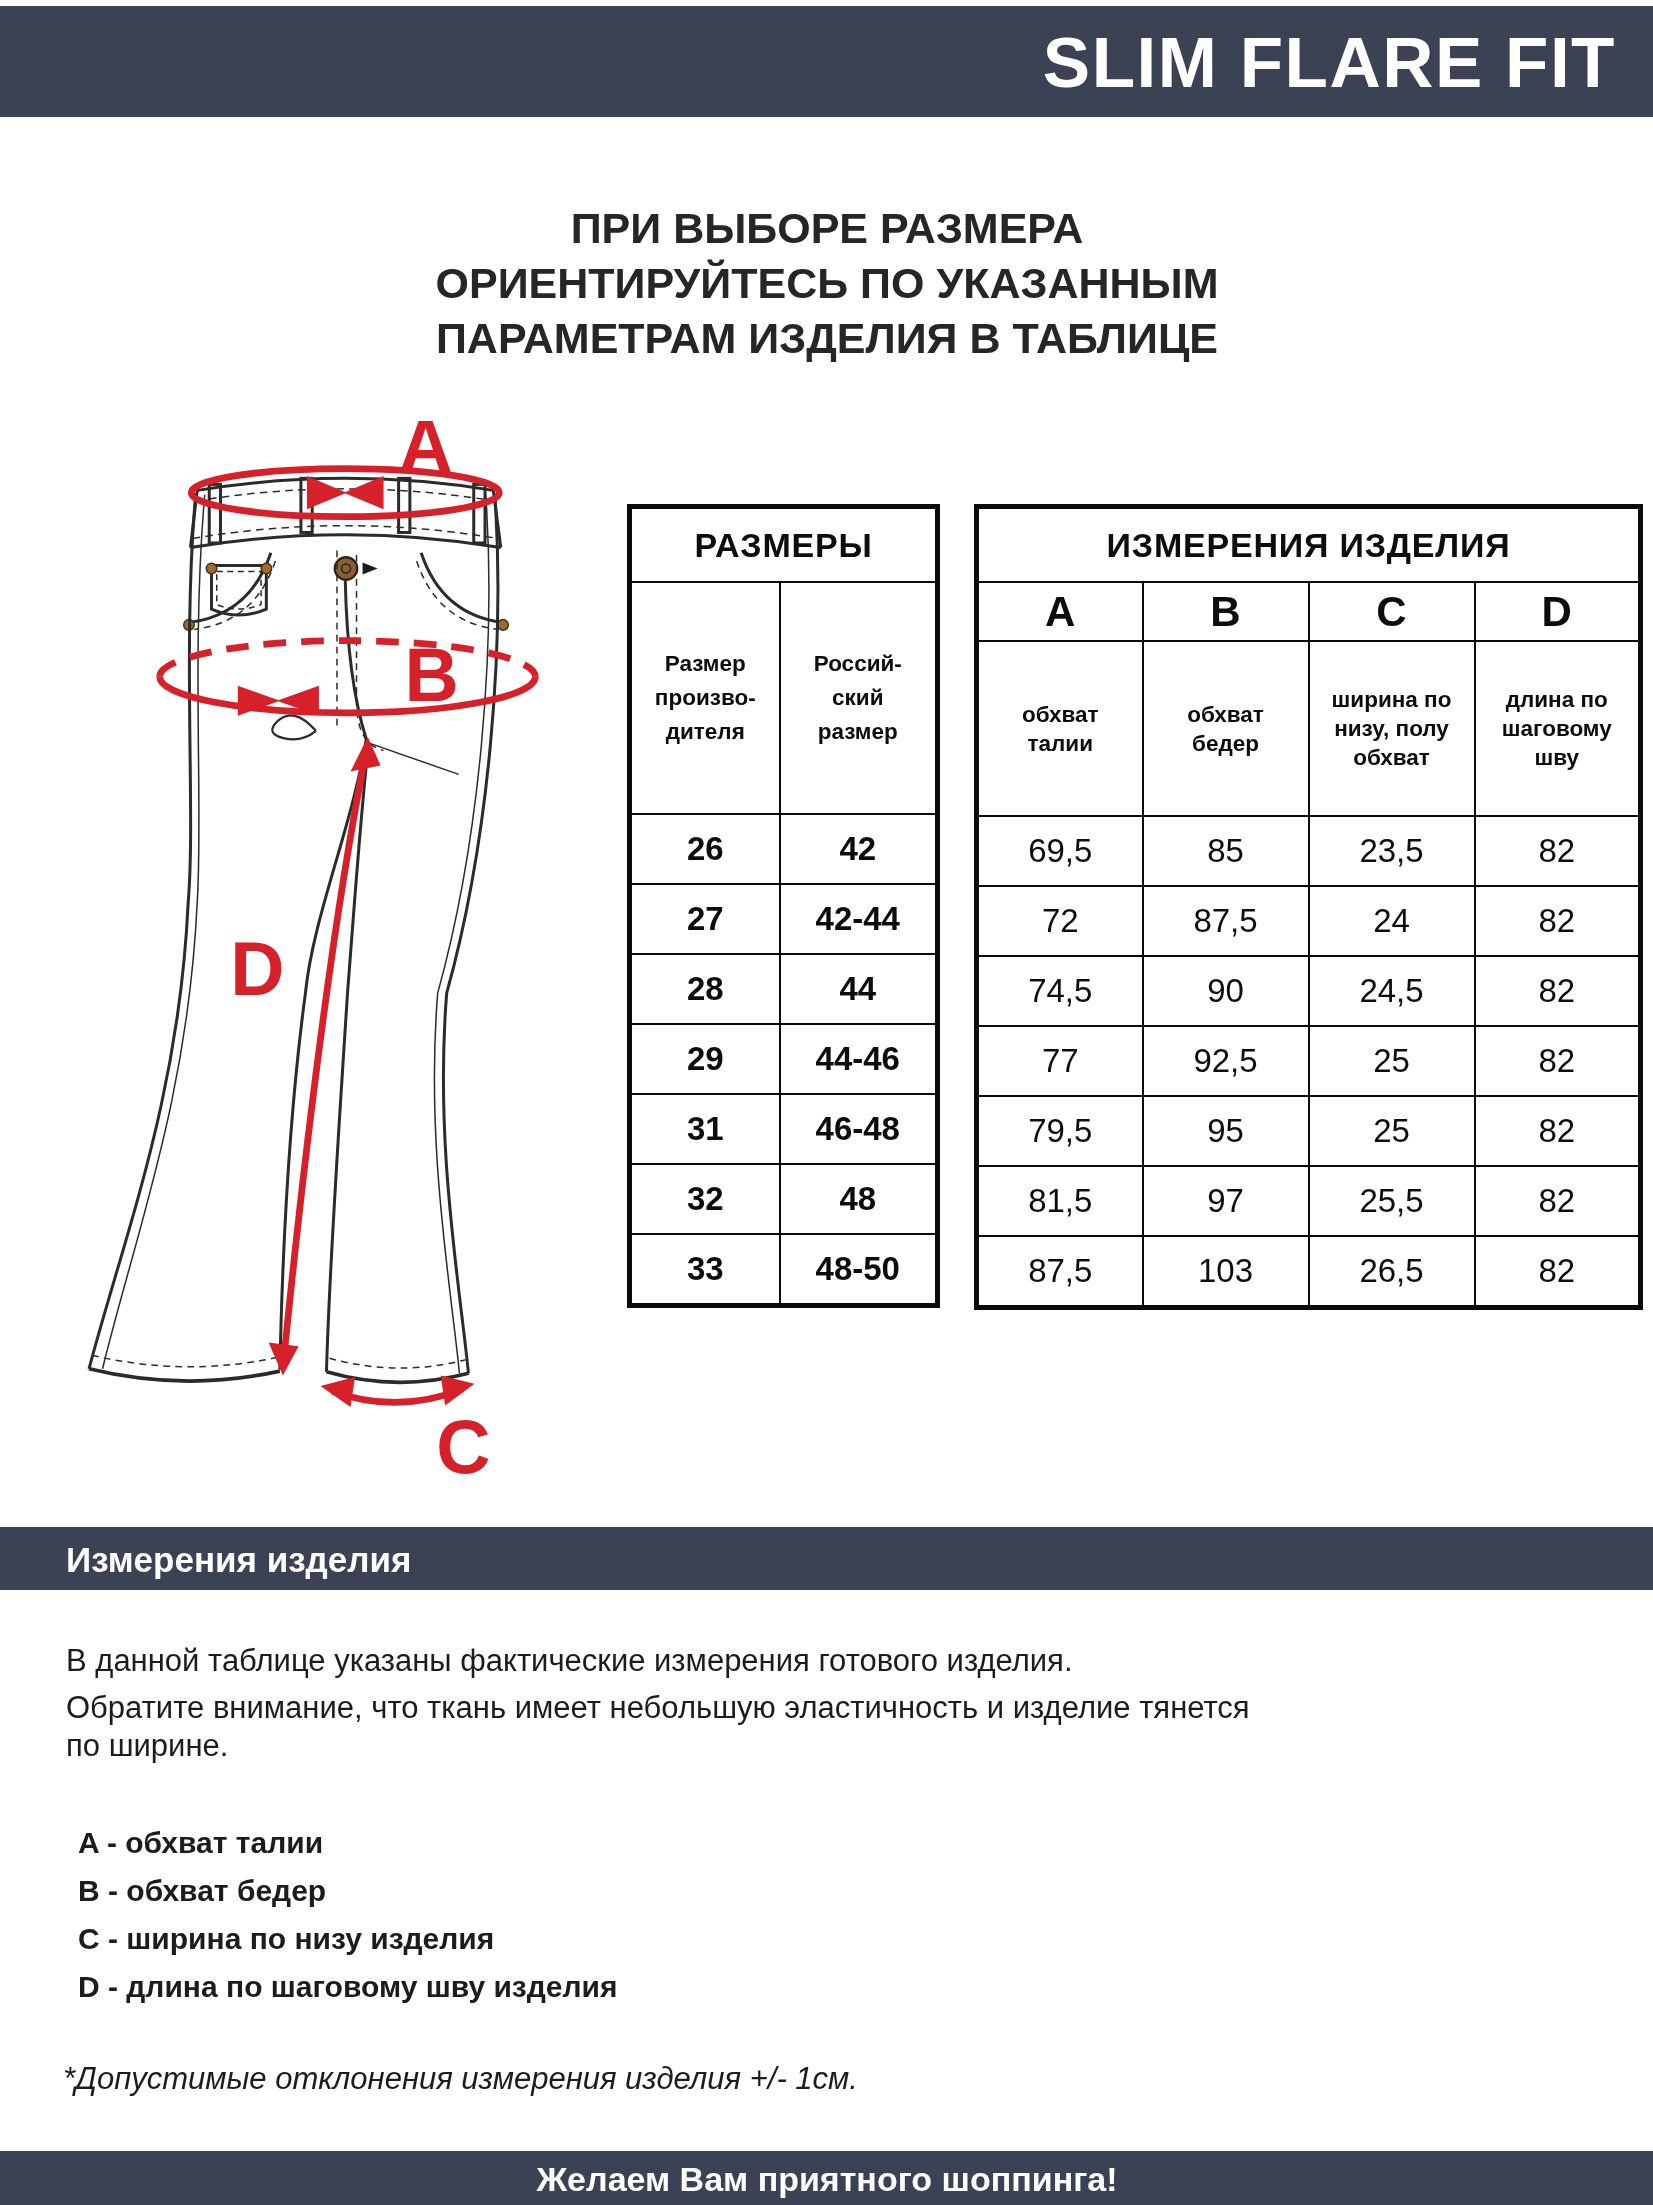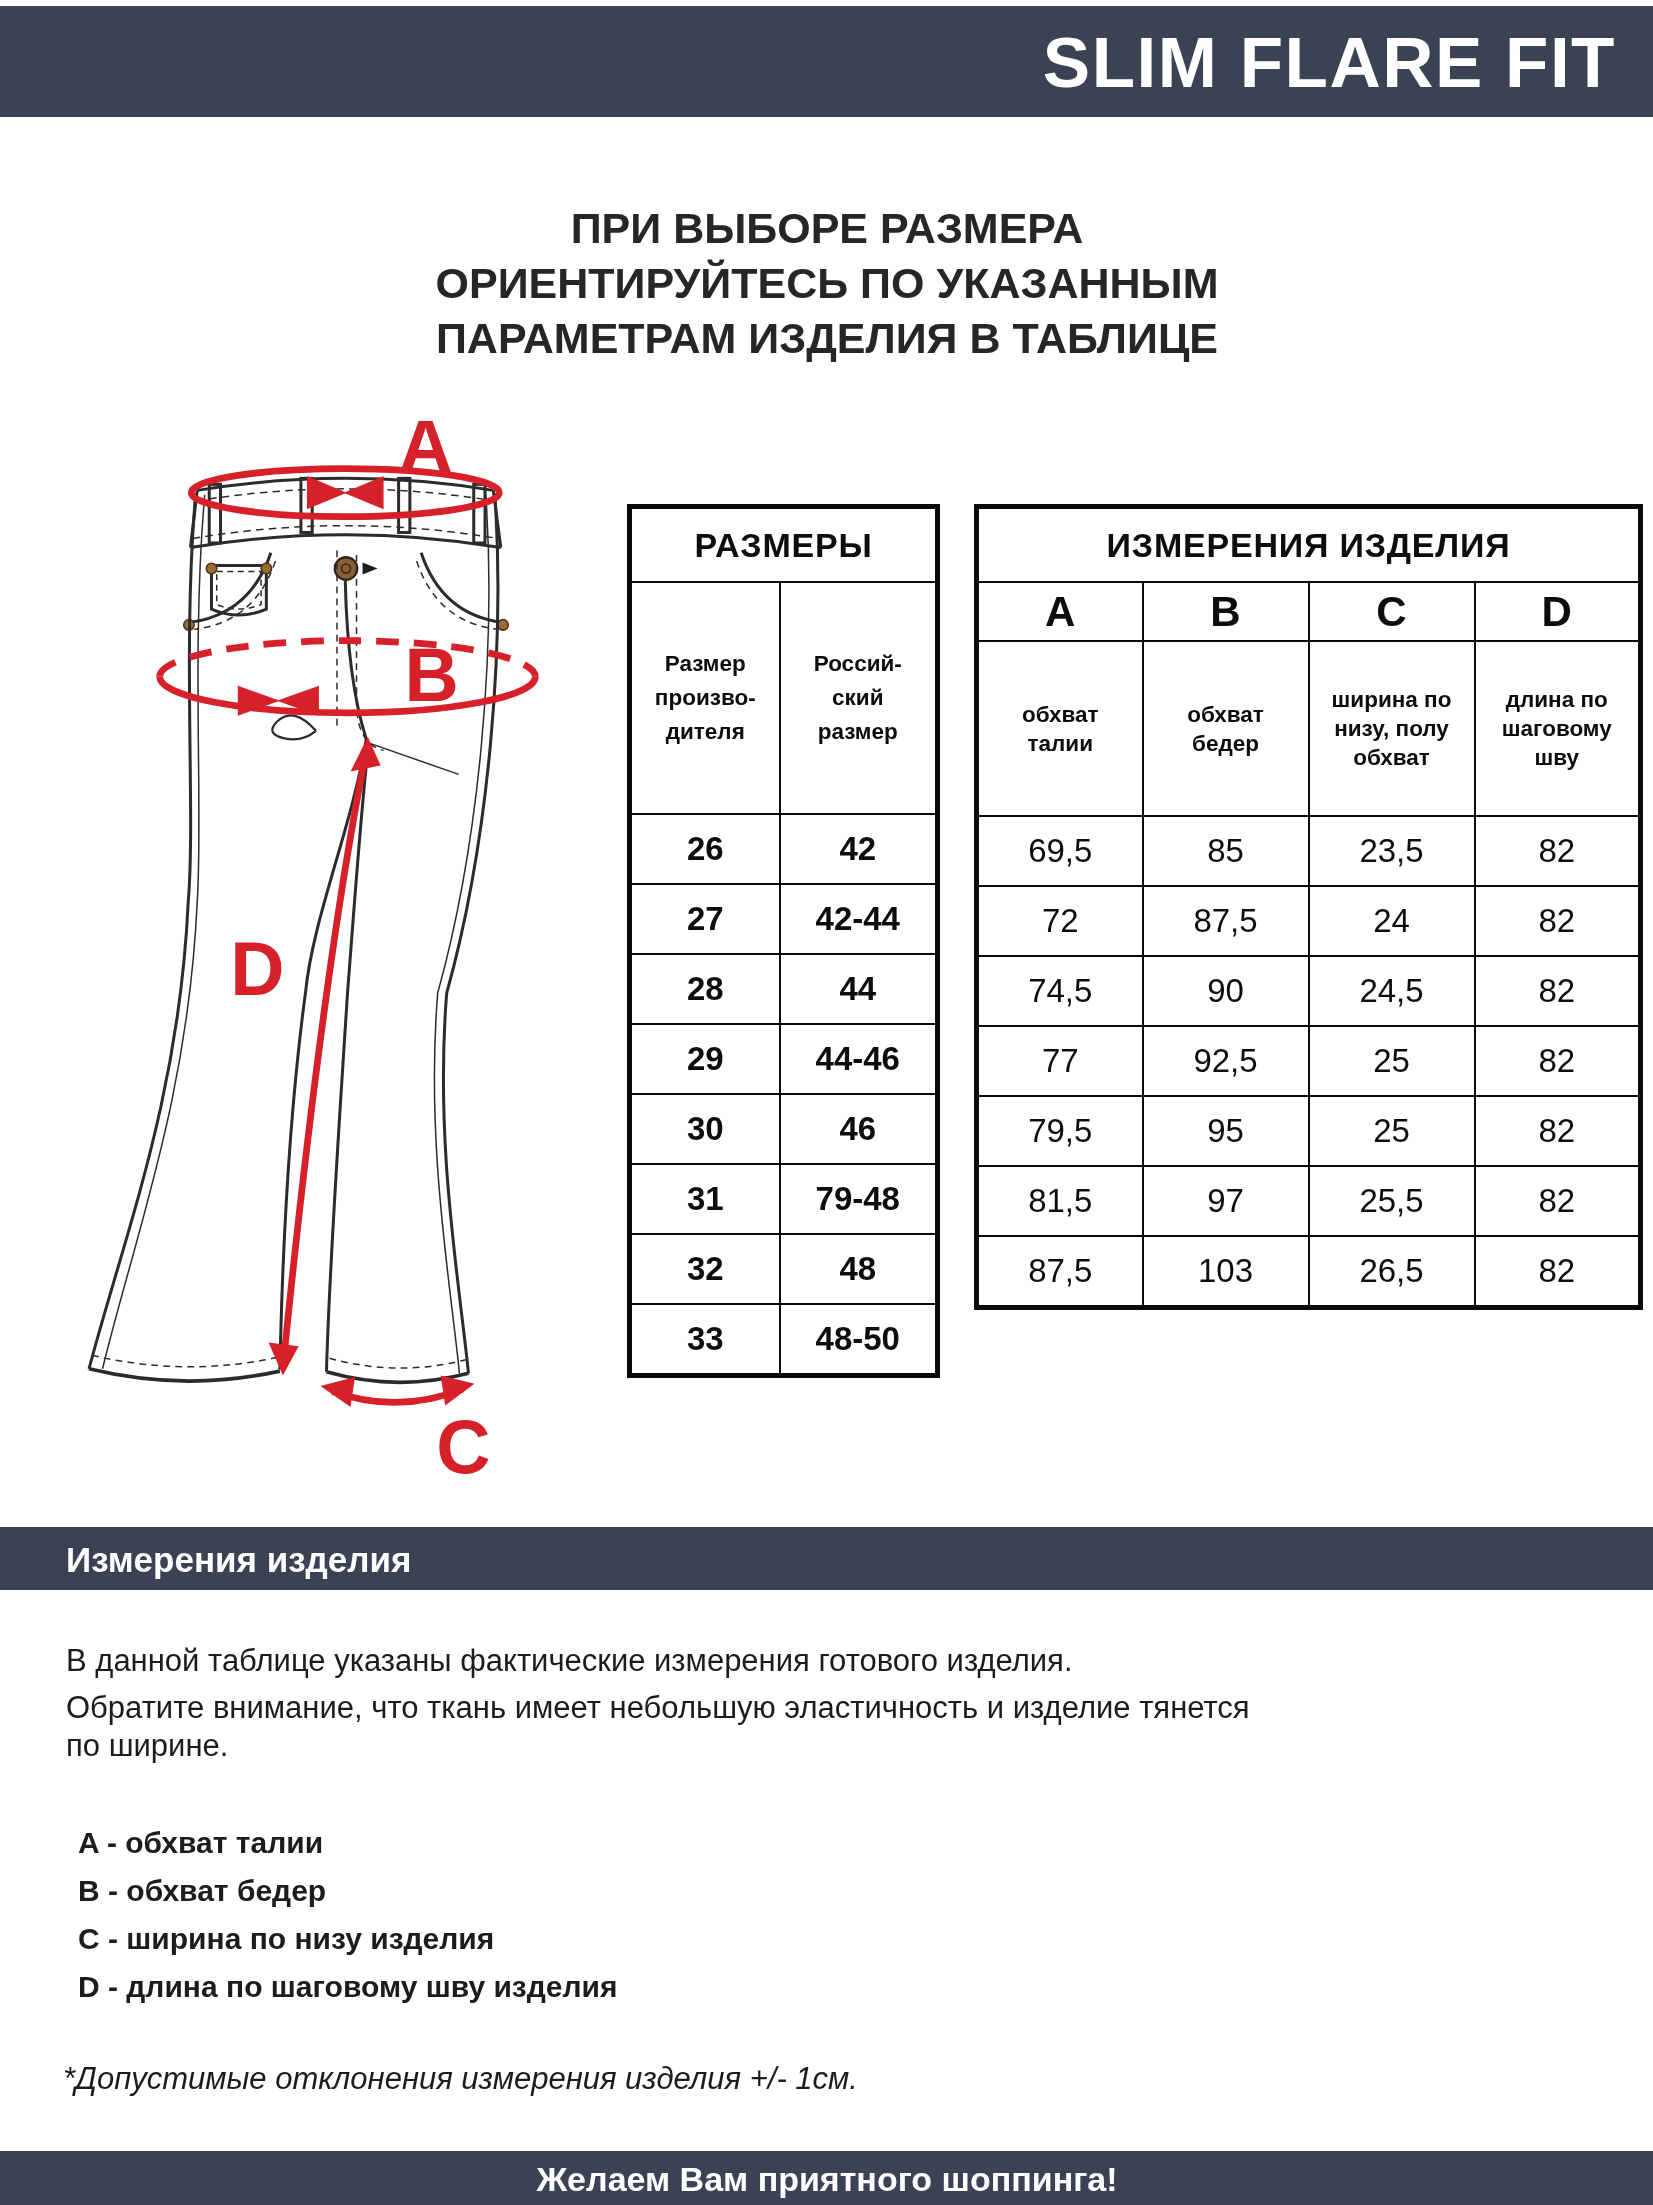--- a/index.html
+++ b/index.html
@@ -166,26 +166,22 @@
         </tr>
         <tr class="data-row">
           <td class="cell-bold">28</td>
           <td class="cell-bold">44</td>
         </tr>
         <tr class="data-row">
           <td class="cell-bold">29</td>
           <td class="cell-bold">44-46</td>
         </tr>
         <tr class="data-row">
-          <td class="cell-bold">30</td>
-          <td class="cell-bold">46</td>
-        </tr>
-        <tr class="data-row">
           <td class="cell-bold">31</td>
-          <td class="cell-bold">79-48</td>
+          <td class="cell-bold">46-48</td>
         </tr>
         <tr class="data-row">
           <td class="cell-bold">32</td>
           <td class="cell-bold">48</td>
         </tr>
         <tr class="data-row">
           <td class="cell-bold">33</td>
           <td class="cell-bold">48-50</td>
         </tr>
       </tbody>

